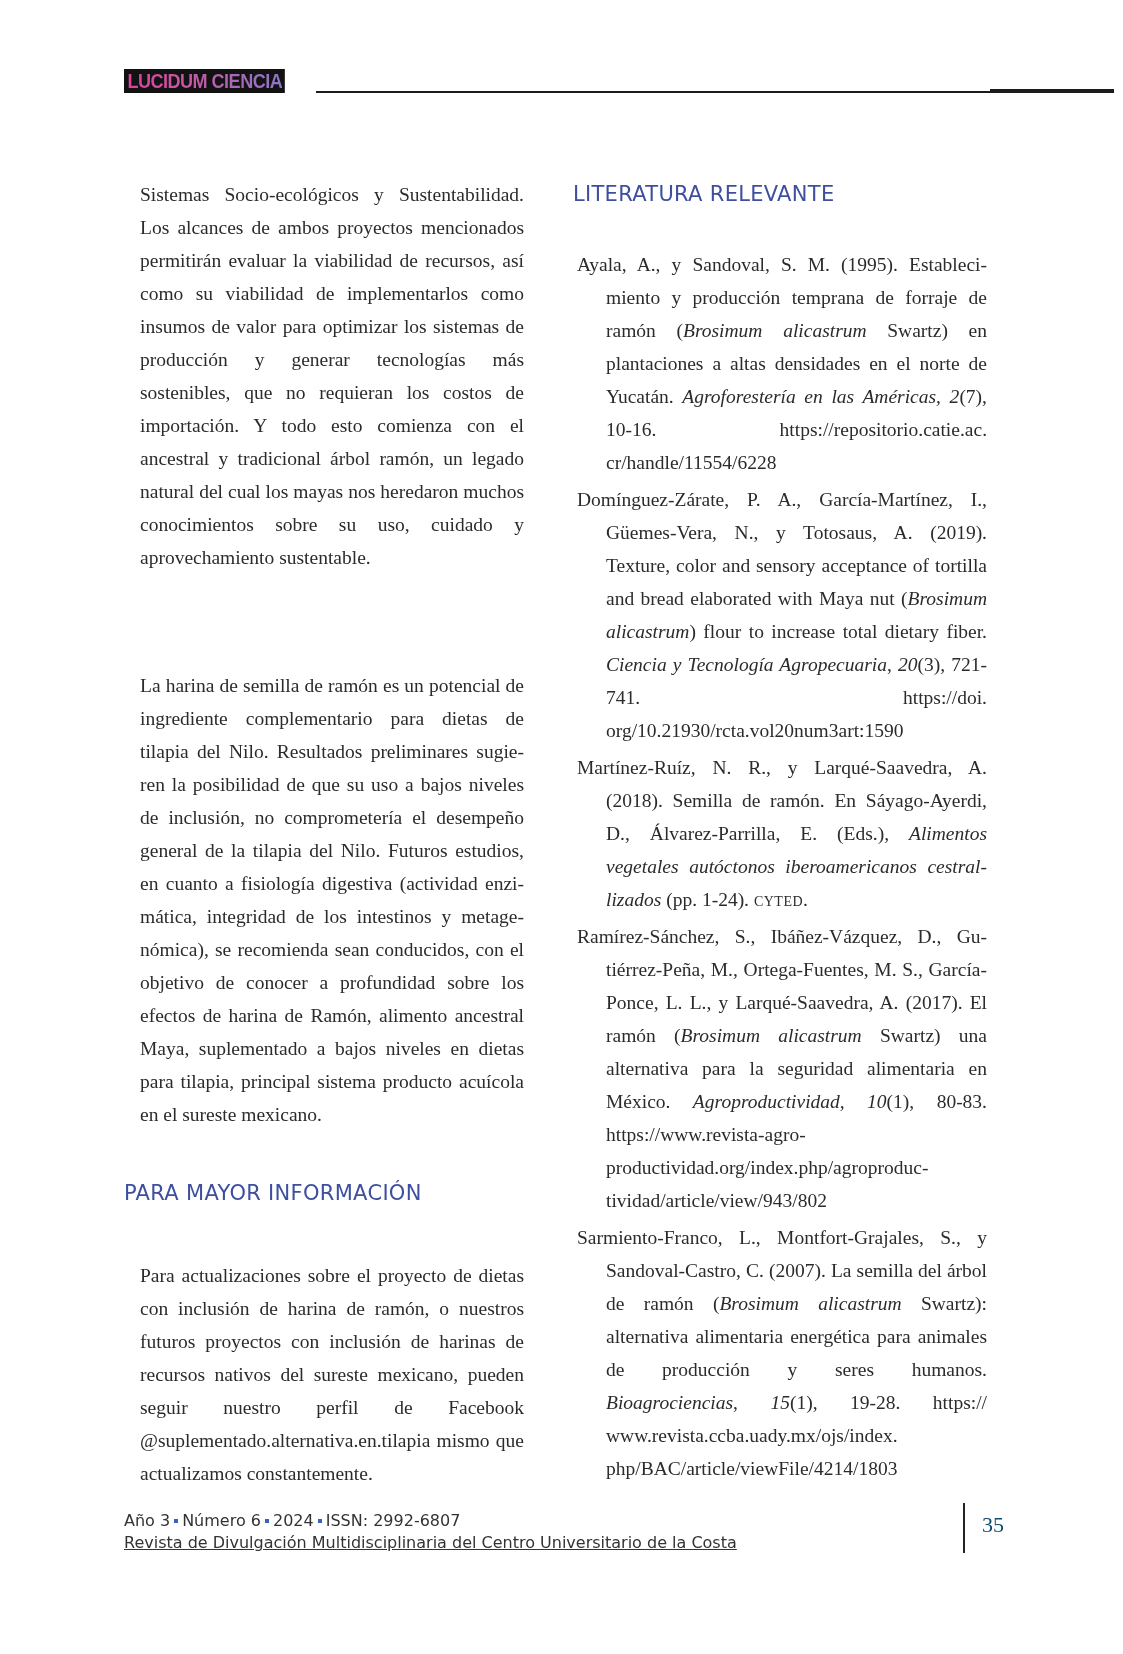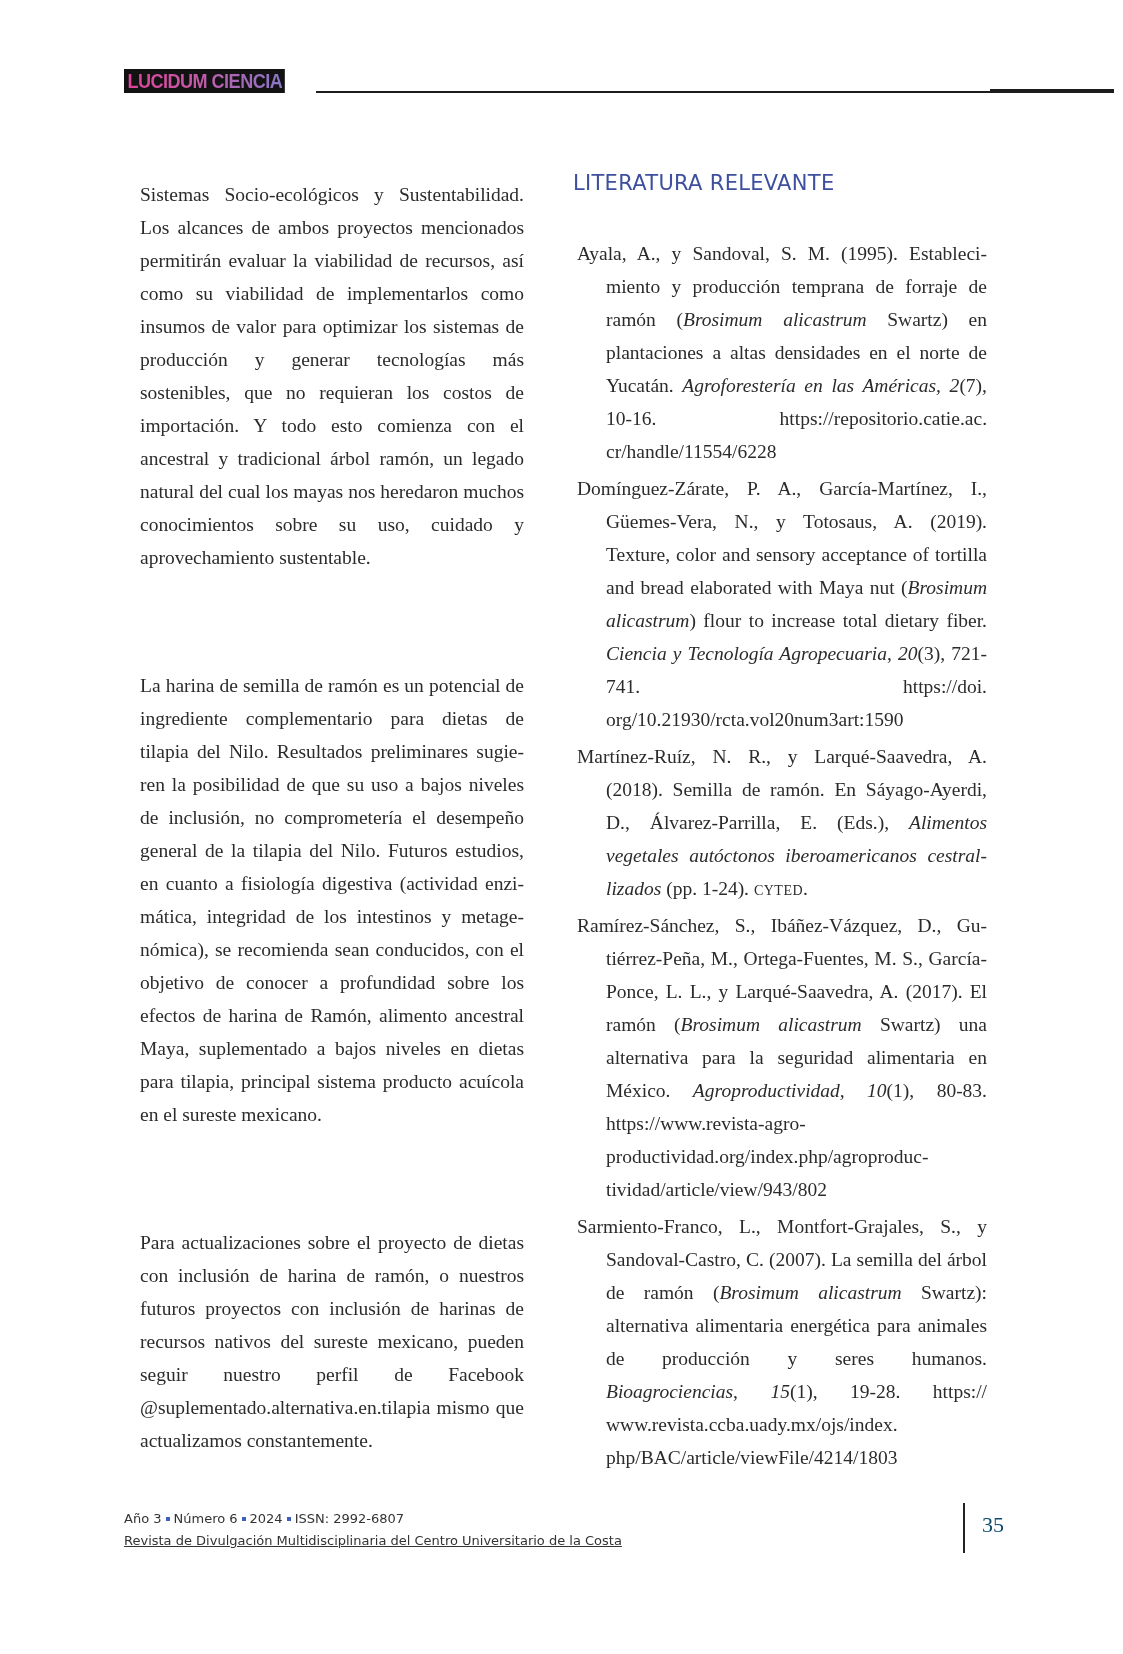--- a/index.html
+++ b/index.html
@@ -31,32 +31,32 @@
       font-size: 19.5px; line-height: 33px; color: #2b2b2b;
     }
     .col-left { left: 124px; width: 416px; }
     .col-right { left: 573px; width: 418px; }
     .para { margin: 16px; text-align: justify; hyphens: manual; }
     .heading {
       font-family: "DejaVu Sans", "Liberation Sans", sans-serif;
       color: #3d4f9e; font-size: 21px; letter-spacing: 0.3px;
       line-height: 33px; margin: 0; font-weight: normal;
     }
-    .heading.first { margin-top: 5px; }
+    .heading.first { margin-top: 16px; }
     .gap-after-para { height: 30px; }
     .gap-after-head { height: 33px; }
     .ref {
       margin: 4px; padding-left: 29px; text-indent: -29px; text-align: justify;
     }
     .ref i { font-style: italic; }
     .smallcaps { font-variant: small-caps; letter-spacing: 0.5px; }
     .footer-line1, .footer-line2 {
       position: absolute; left: 124px;
       font-family: "DejaVu Sans", "Liberation Sans", sans-serif;
-      font-size: 13px; color: #333; white-space: nowrap;
+      font-size: 16px; color: #333; white-space: nowrap;
     }
     .footer-line1 { top: 1511px; }
     .footer-line2 { top: 1533px; text-decoration: underline; }
     .sq { display: inline-block; width: 4px; height: 4px; background: #3d5fbf; vertical-align: middle; margin: 0 4px; position: relative; top: -1px; }
     .footer-bar { position: absolute; left: 963px; top: 1503px; width: 2px; height: 50px; background: #222; }
     .page-num {
       position: absolute; left: 982px; top: 1512px;
       font-family: "Liberation Serif", serif; font-size: 22px; color: #0c4a6e;
     }
   </style>
@@ -66,20 +66,21 @@
 <div class="header-badge"><span>LUCIDUM CIENCIA</span></div>
 <div class="header-rule"></div>
 <div class="header-rule-thick"></div>
 
 <div class="col col-left">
   <p class="para">Sistemas Socio-ecológicos y Sustentabilidad. Los alcances de ambos proyectos menciona­dos permitirán evaluar la viabilidad de recur­sos, así como su viabilidad de implementarlos como insumos de valor para optimizar los sistemas de producción y generar tecnologías más sostenibles, que no requieran los costos de importación. Y todo esto comienza con el ancestral y tradicional árbol ramón, un legado natural del cual los mayas nos heredaron mu­chos conocimientos sobre su uso, cuidado y aprovechamiento sustentable.</p>
   <div class="gap-after-para"></div>
   <div class="gap-after-head"></div>
   <p class="para">La harina de semilla de ramón es un potencial de ingrediente complementario para dietas de tilapia del Nilo.  Resultados preliminares sugie­ren la posibilidad de que su uso a bajos niveles de inclusión, no comprometería el desempeño general de la tilapia del Nilo. Futuros estudios, en cuanto a fisiología digestiva (actividad enzi­mática, integridad de los intestinos y metage­nómica), se recomienda sean conducidos, con el objetivo de conocer a profundidad sobre los efectos de harina de Ramón, alimento an­cestral Maya, suplementado a bajos niveles en dietas para tilapia, principal sistema producto acuícola en el sureste mexicano.</p>
   <div class="gap-after-para"></div>
+  <h2 class="heading">PARA MAYOR INFORMACIÓN</h2>
   <div class="gap-after-head"></div>
   <p class="para"><span>Para actualizaciones sobre el proyecto de dietas con inclusión de harina de ramón, o nuestros futuros proyectos con inclusión de harinas de recursos nativos del sureste mexica­no, pueden seguir nuestro perfil de Facebook</span> <span>@suplementado.alternativa.en.tilapia</span> <span>mismo que actualizamos constantemente.</span></p>
 </div>
 
 <div class="col col-right">
   <h2 class="heading first">LITERATURA RELEVANTE</h2>
   <div class="gap-after-head"></div>
 
   <p class="ref"><span>Ayala, A., y Sandoval, S. M. (1995). Estableci­miento y producción temprana de forraje de ramón (</span><i>Brosimum alicastrum</i><span> Swartz) en plantaciones a altas densidades en el norte de Yucatán. </span><i>Agroforestería en las Américas, 2</i><span>(7), 10-16. https://repositorio.catie.ac.​cr/handle/11554/6228</span></p>
 

